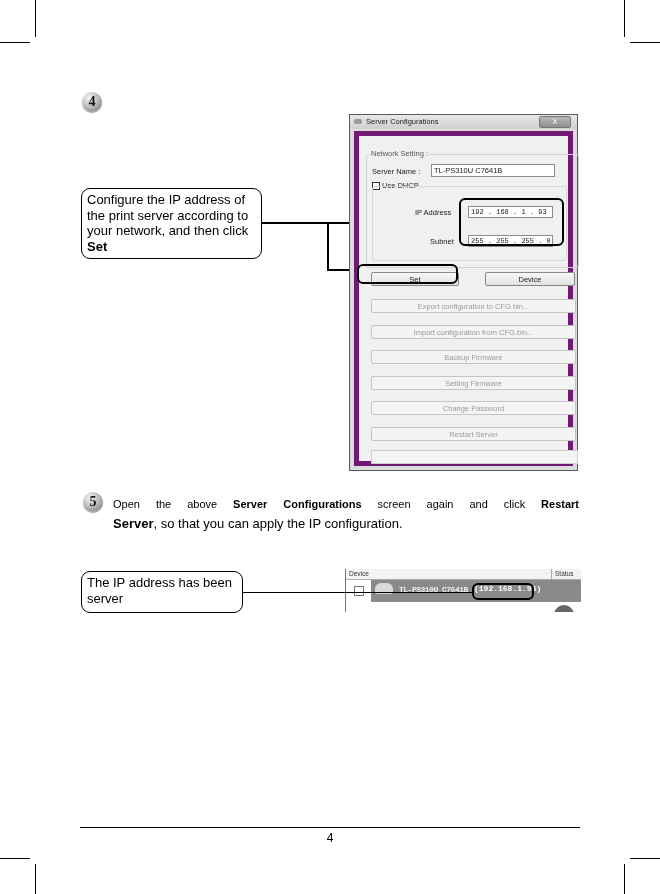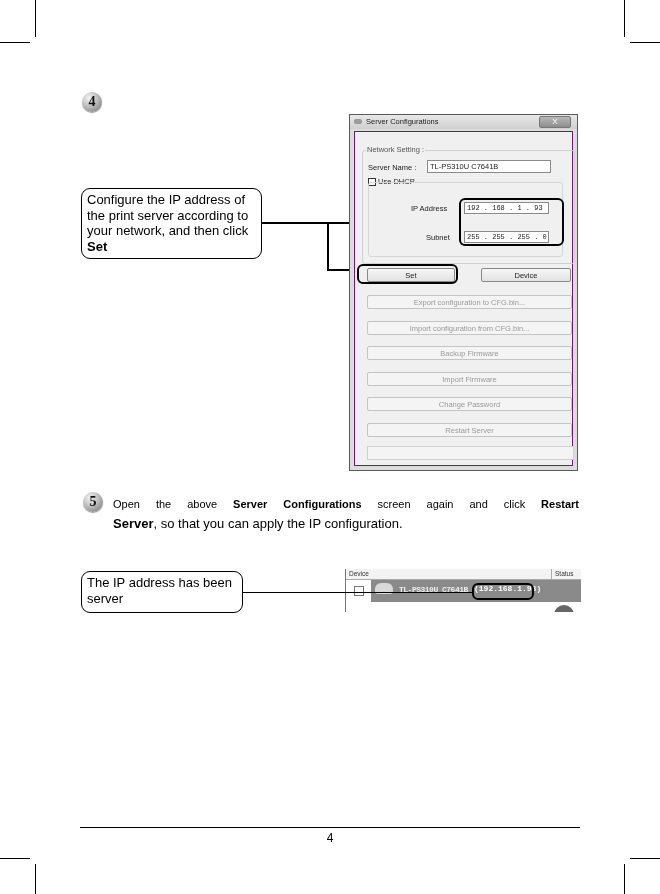--- a/index.html
+++ b/index.html
@@ -17,21 +17,21 @@
   .line { position:absolute; background:#000; }
 
   
   .dialog { position:absolute; left:349px; top:114px; width:229px; height:357px;
     border:1px solid #5a5a5a; background:#dcdcdc; box-sizing:border-box; }
   .titlebar { height:14px; background:linear-gradient(#e8e8e8,#cfcfcf); position:relative;
     font-size:7.5px; line-height:14px; padding-left:16px; color:#222; }
   .title-icon { position:absolute; left:4px; top:4px; width:8px; height:5px; border-radius:2px; background:#9a9a9a; }
   .close-btn { position:absolute; right:6px; top:1px; width:30px; height:10px; border:1px solid #777;
     border-radius:2px; background:linear-gradient(#b8b8b8,#8e8e8e); color:#fff; font-size:8px; line-height:10px; text-align:center; }
-  .client { position:absolute; left:4px; top:16px; right:4px; bottom:4px; background:#f0f0f0; border:1px solid #701a75; }
+  .client { position:absolute; left:4px; top:16px; right:4px; bottom:4px; background:#f0f0f0; border:5px solid #701a75; }
   .groupbox { position:absolute; left:7px; top:18px; width:211px; height:112px; border:1px solid #d0d0d0; border-radius:3px; }
   .group-legend { position:absolute; left:3px; top:-6px; background:#f0f0f0; padding:0 1px; font-size:7.5px; color:#555; }
   .label { position:absolute; font-size:7.5px; color:#222; }
   .textbox { position:absolute; background:#fff; border:1px solid #8a8a8a; font-size:7.5px; line-height:11px; padding-left:2px; box-sizing:border-box; color:#222; }
   .checkbox { position:absolute; width:8px; height:8px; border:1px solid #333; background:#fff; box-sizing:border-box; }
   .inner-box { position:absolute; left:13px; top:69px; width:197px; height:66px; border:1px solid #d6d6d6; border-radius:3px; }
   .btn { position:absolute; height:14px; border:1px solid #888; border-radius:2px; background:linear-gradient(#f7f7f7,#e2e2e2);
     font-size:7.5px; line-height:13px; text-align:center; color:#222; box-sizing:border-box; }
   .btn.disabled { border-color:#c4c4c4; color:#9a9a9a; background:#f4f4f4; }
   .status-strip { position:absolute; left:12px; top:330px; width:205px; height:12px; border:1px solid #cfcfcf; background:#f4f4f4; }
@@ -88,21 +88,21 @@
       <span class="label" style="left:63px;top:82px;">Subnet</span>
       <div class="textbox" style="left:101px;top:80px;width:85px;height:12px;font-family:'Liberation Mono',monospace;font-size:7px;">255 . 255 . 255 .  0</div>
     </div>
 
     <div class="btn" style="left:12px;top:136px;width:88px;">Set</div>
     <div class="btn" style="left:126px;top:136px;width:90px;">Device</div>
 
     <div class="btn disabled" style="left:12px;top:163px;width:205px;">Export configuration to CFG.bin...</div>
     <div class="btn disabled" style="left:12px;top:189px;width:205px;">Import configuration from CFG.bin...</div>
     <div class="btn disabled" style="left:12px;top:214px;width:205px;">Backup Firmware</div>
-    <div class="btn disabled" style="left:12px;top:240px;width:205px;">Import Firmware</div>
+    <div class="btn disabled" style="left:12px;top:240px;width:205px;">Setting Firmware</div>
     <div class="btn disabled" style="left:12px;top:291px;width:205px;">Restart Server</div>
     <div class="btn disabled" style="left:12px;top:265px;width:205px;">Change Password</div>
     <div class="status-strip" style="top:314px;"></div>
   </div>
 </div>
 
 <div class="hl" style="left:459px;top:198px;width:105px;height:48px;"></div>
 <div class="hl" style="left:357px;top:264px;width:101px;height:20px;"></div>
 
 <div class="step-badge" style="left:83px;top:492px;">5</div>

